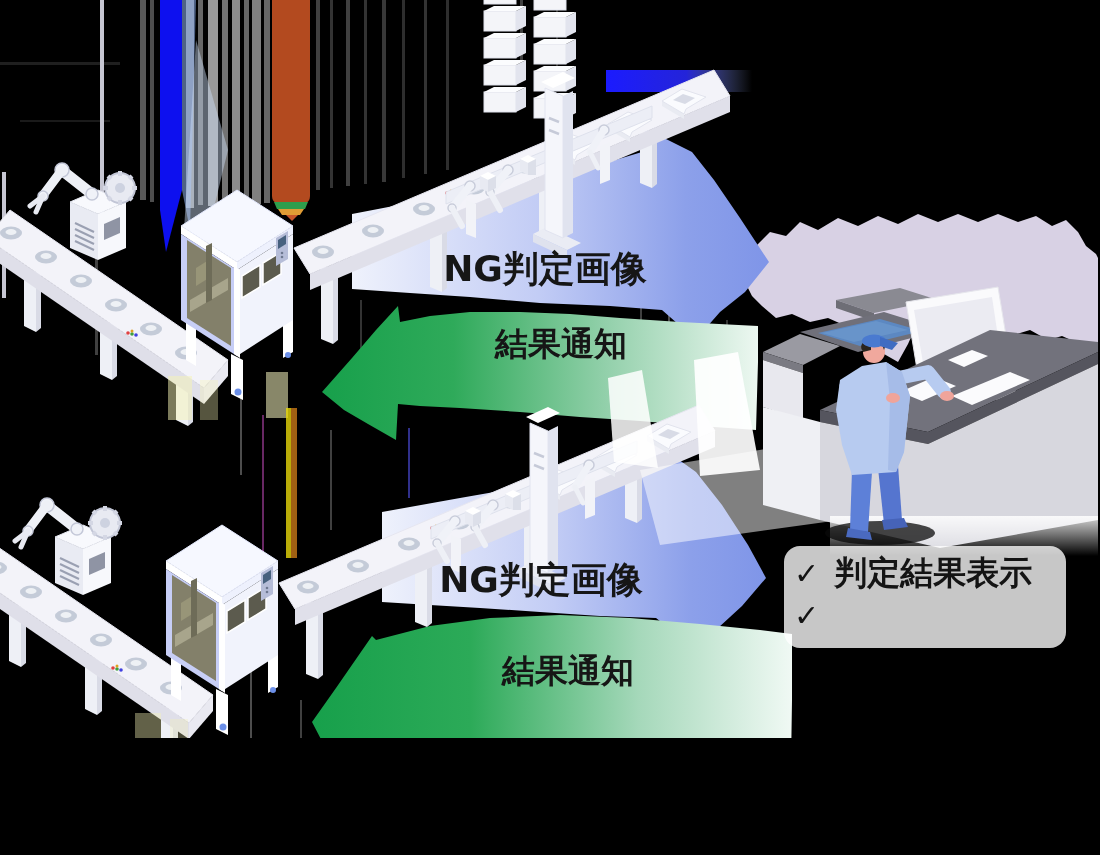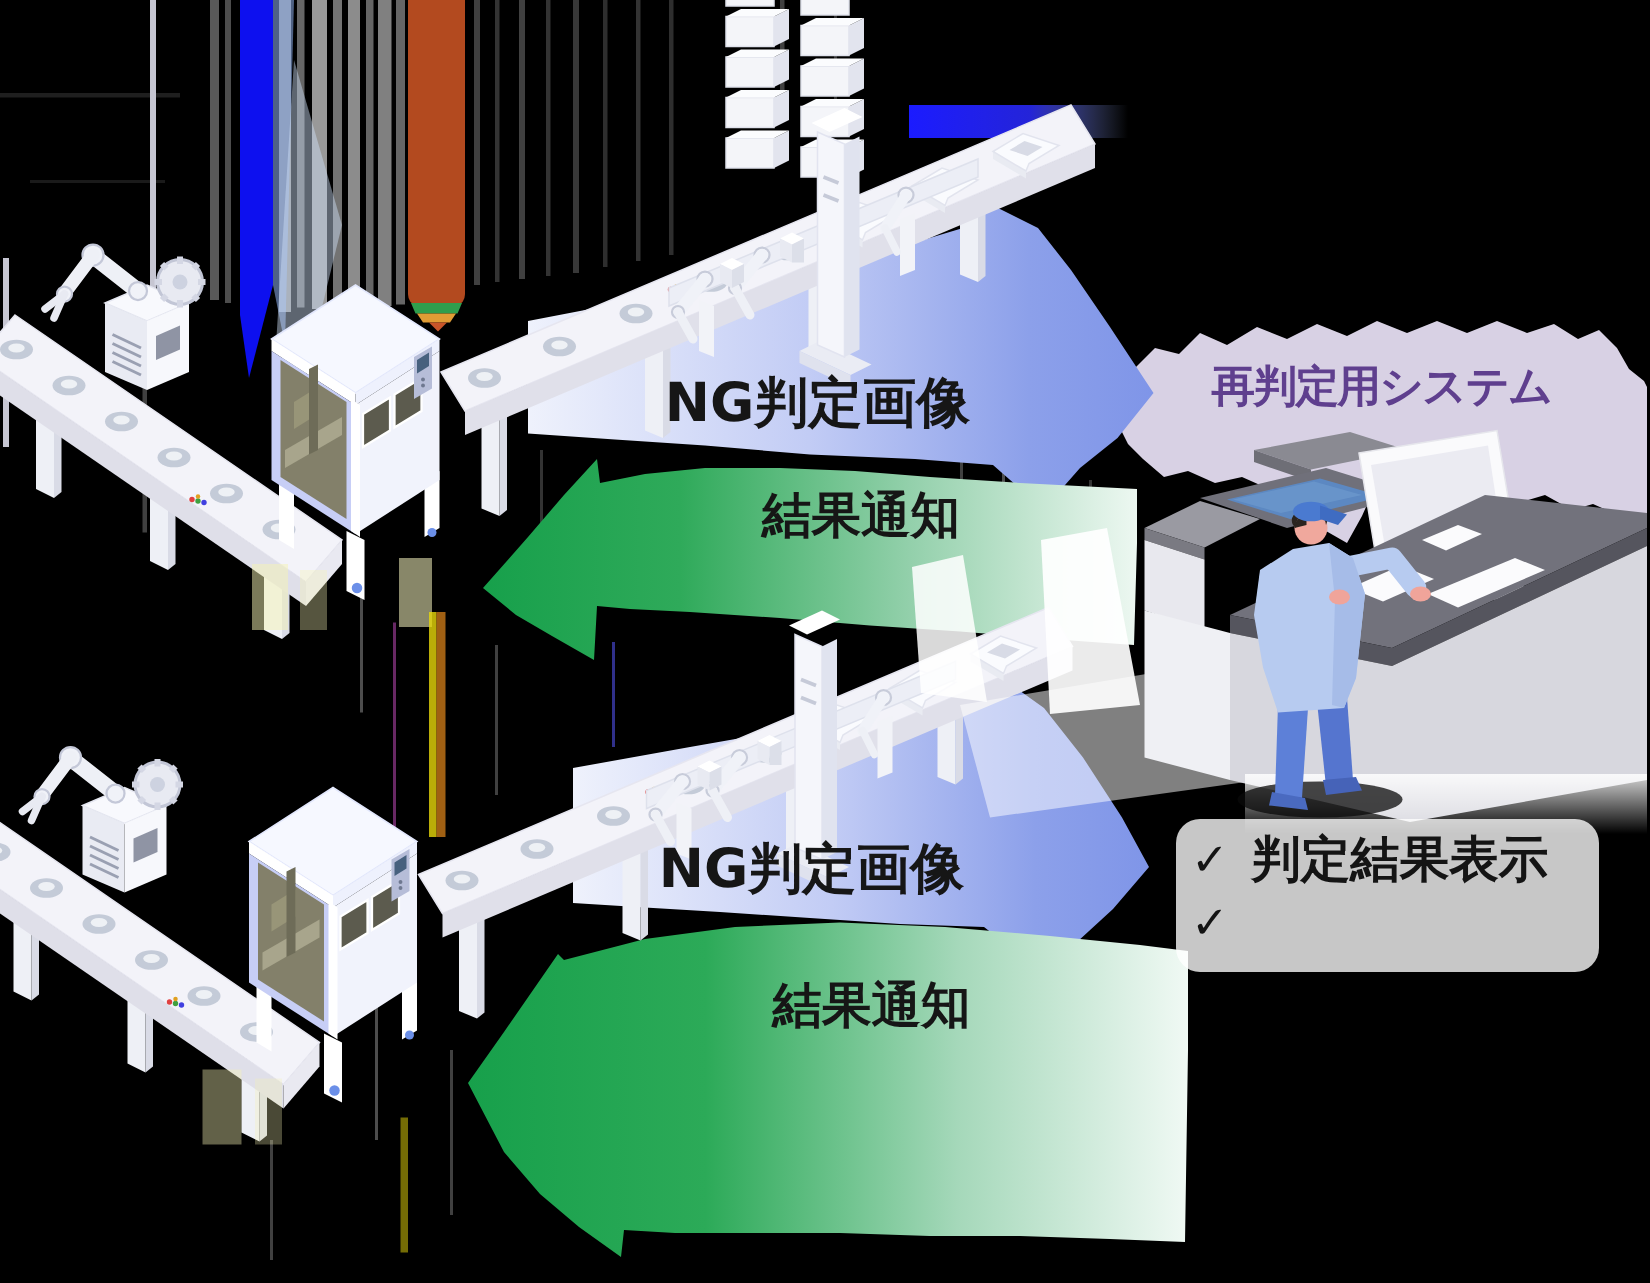--- a/index.html
+++ b/index.html
@@ -1,22 +1,22 @@
 <!DOCTYPE html>
 <html><head>
 <meta charset="utf-8">
 <style>
   html,body{margin:0;padding:0;background:#000;}
-  #stage{position:relative;width:1100px;height:855px;background:#000;overflow:hidden;
+  #stage{position:relative;width:1100px;height:738px;background:#000;overflow:hidden;
          font-family:"DejaVu Sans",sans-serif;}
   #scene{position:absolute;left:0;top:0;}
   .label{position:absolute;transform:translate(-50%,-50%);font-weight:800;color:#161616;
          white-space:nowrap;letter-spacing:0px;}
   .label-ng{font-size:36px;}
-  .label-result{font-size:33px;margin-left:13px;}
+  .label-result{font-size:33px;}
   .system-title{position:absolute;transform:translate(-50%,-50%);font-weight:800;font-size:29px;
          letter-spacing:-1px;color:#5f3f8e;white-space:nowrap;}
   .features{position:absolute;left:794px;top:553px;display:flex;flex-direction:column;gap:2px;}
   .feature-row{display:flex;align-items:center;height:40px;font-weight:800;font-size:33px;
          color:#141414;white-space:nowrap;}
   .feature-row .check{font-size:30px;font-weight:700;margin-right:15px;}
 </style>
 </head>
 <body>
 
@@ -407,21 +407,20 @@
   </g>
 
   <rect x="784" y="546" width="282" height="102" rx="16" fill="#ffffff" opacity="0.78"></rect>
 </svg>
 
 <div class="label label-ng" style="left:545px;top:269px;">NG判定画像</div>
 <div class="label label-result" style="left:561px;top:344px;">結果通知</div>
 <div class="label label-ng" style="left:541px;top:580px;">NG判定画像</div>
 <div class="label label-result" style="left:568px;top:671px;">結果通知</div>
 
-<div class="system-title" style="left: 921px; top: 258px; color: rgb(95, 63, 142);">再判定用システム</div>
 
 <div class="features">
   <div class="feature-row">
     <span class="check">✓</span>
     <span>判定結果表示</span>
   </div>
   <div class="feature-row">
     <span class="check">✓</span>
   </div>
 </div>

